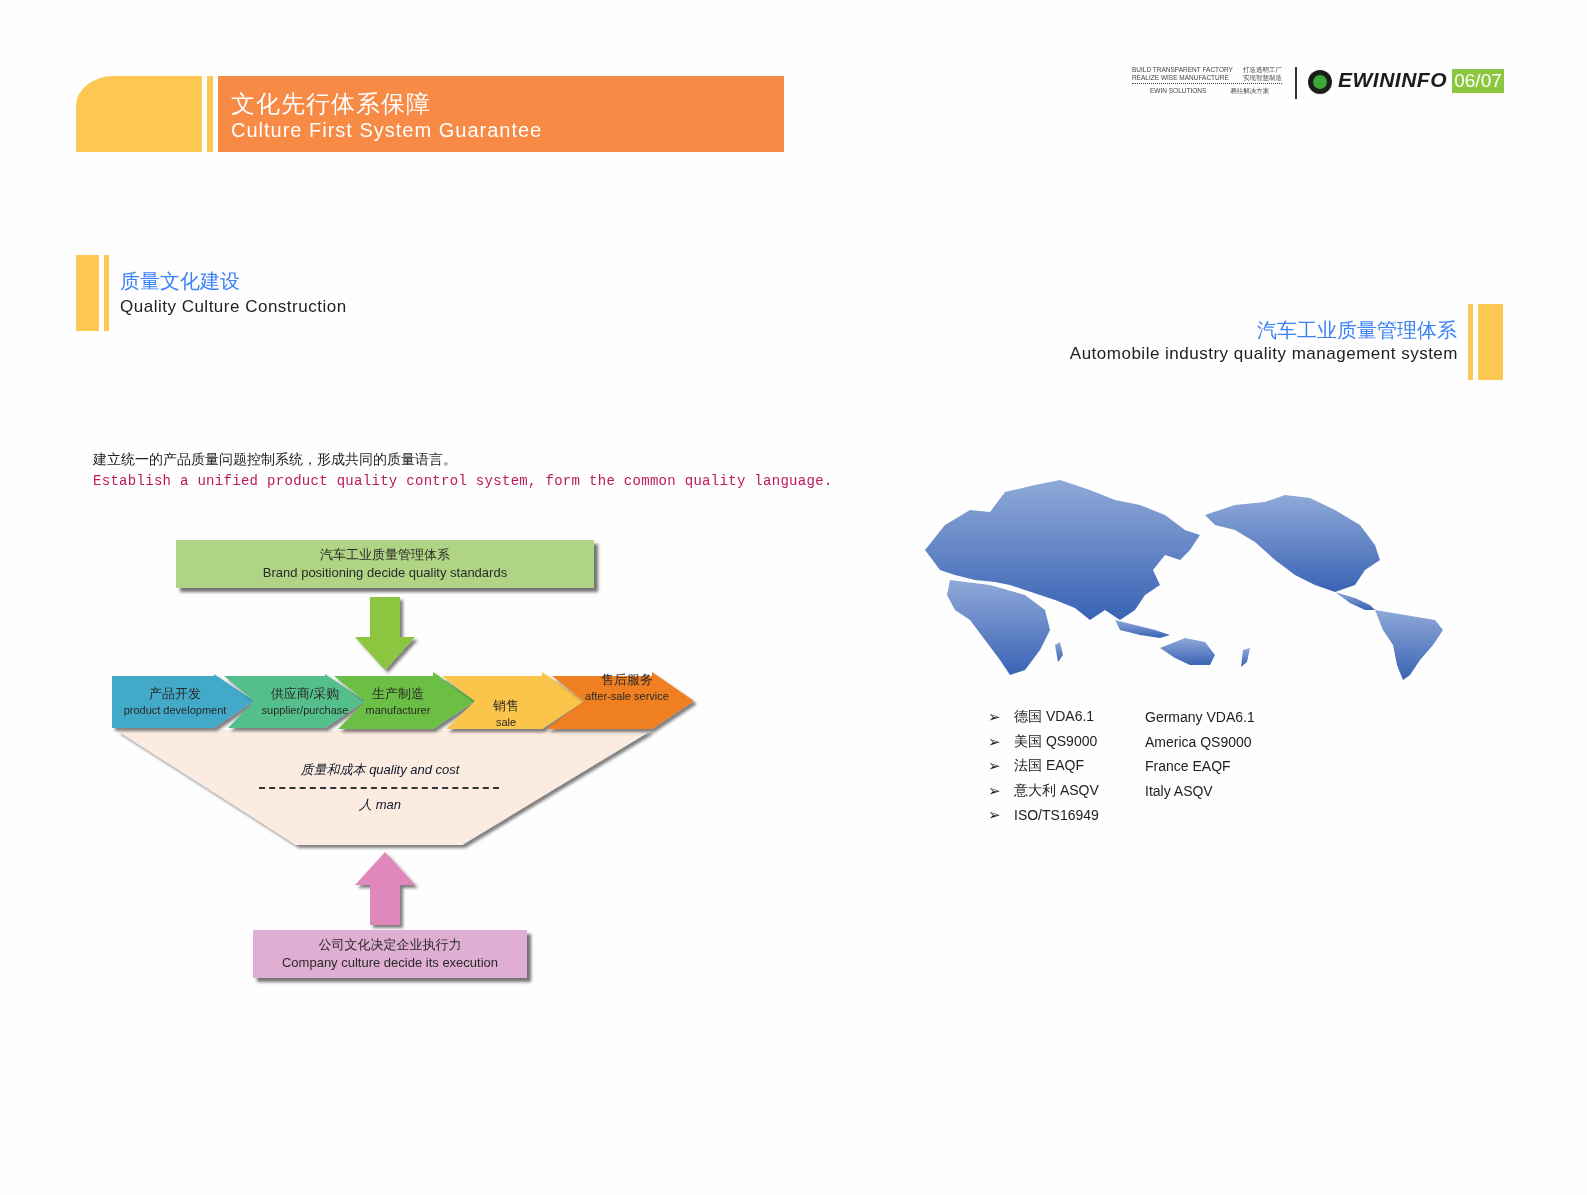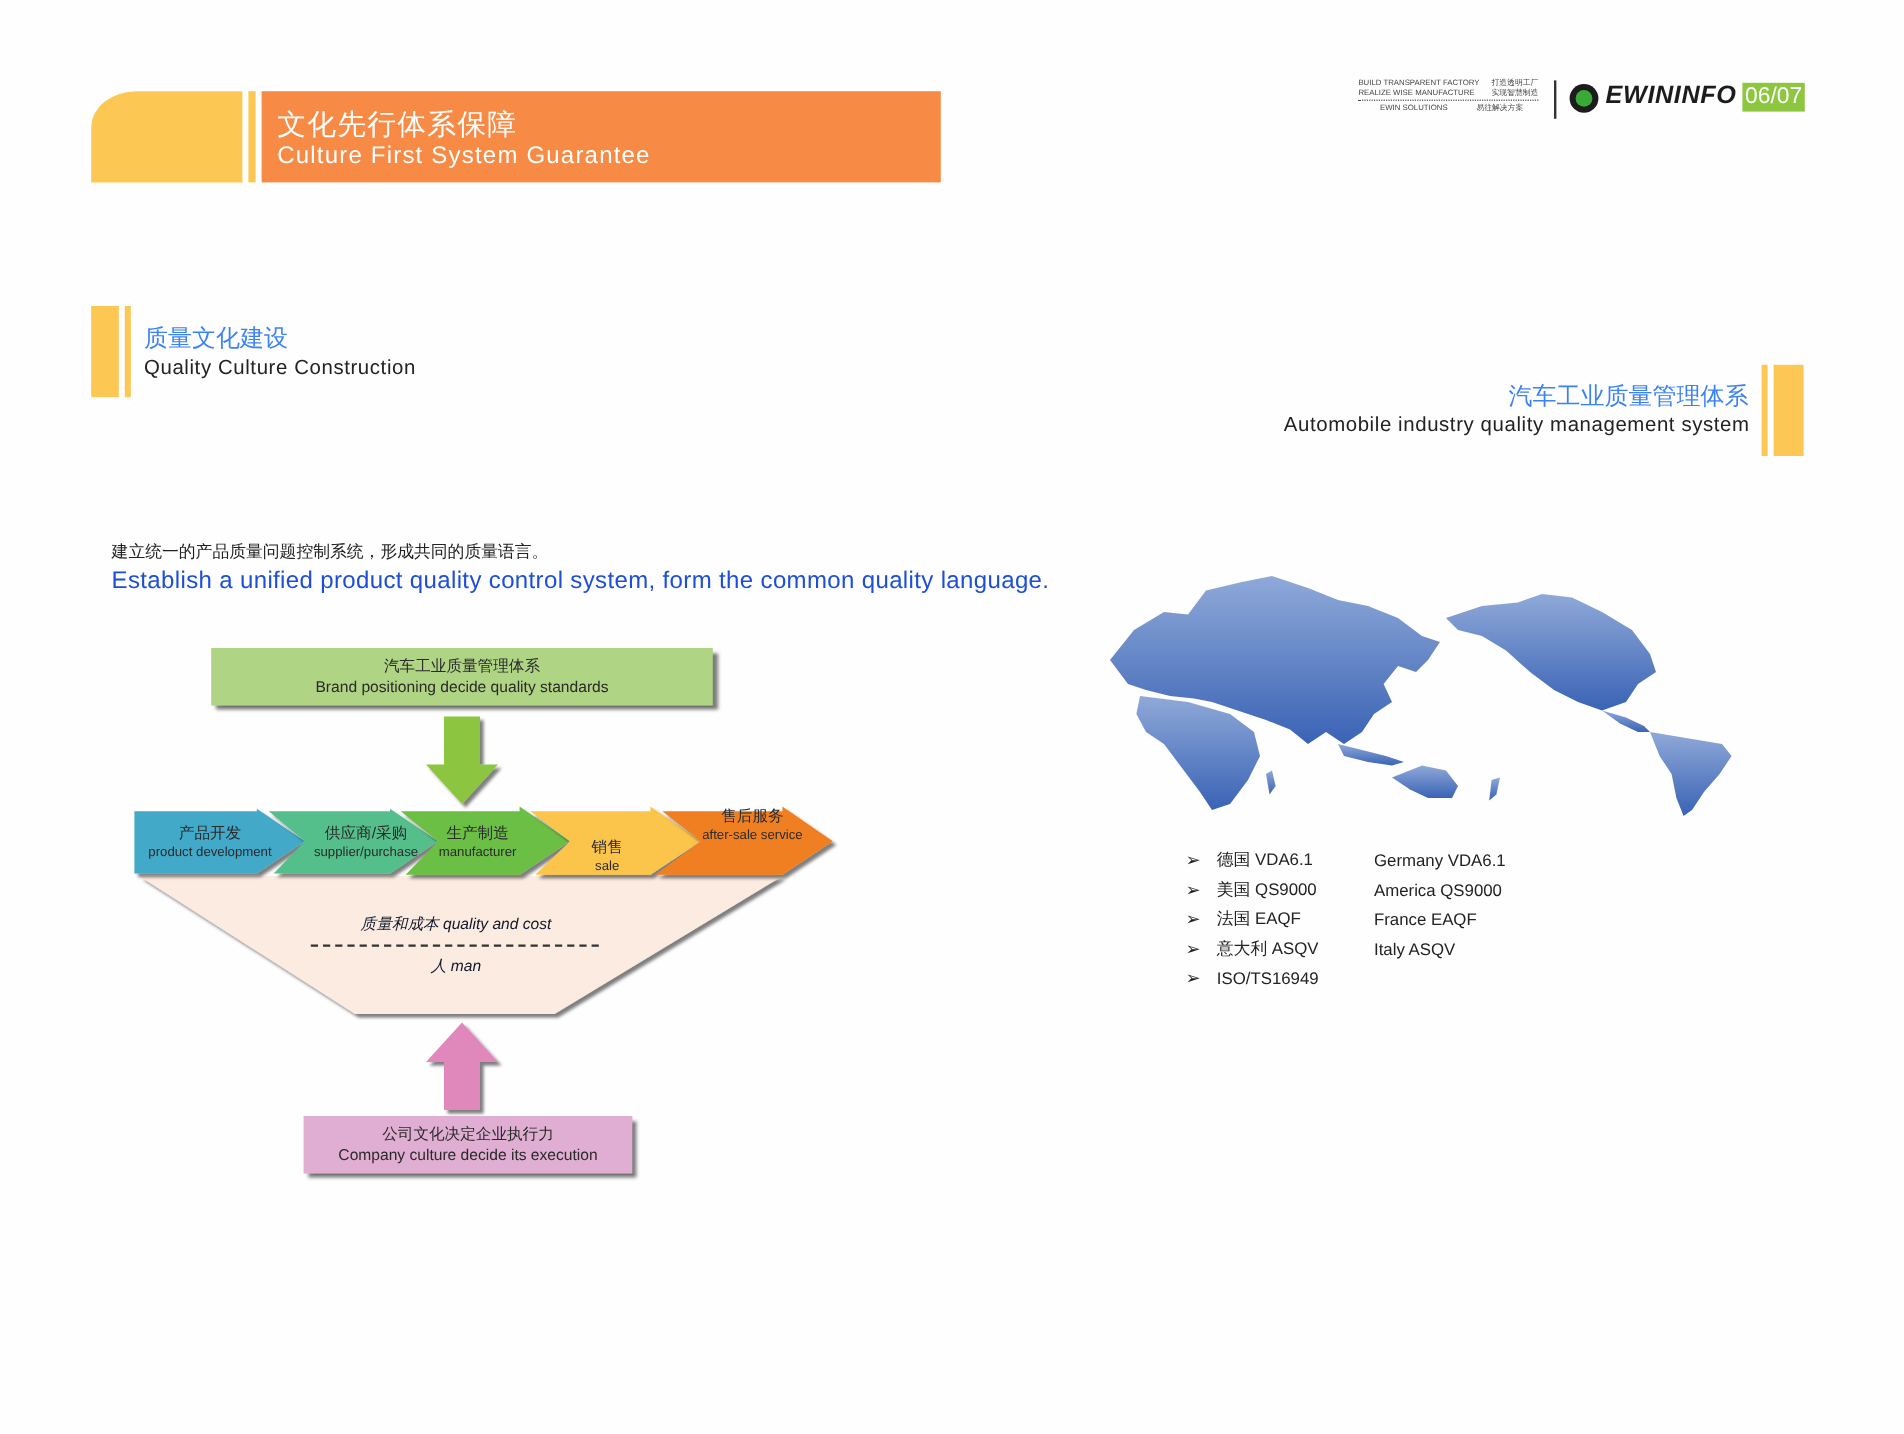--- a/index.html
+++ b/index.html
@@ -28,21 +28,21 @@
   .sec-bar2{left:104px;top:255px;width:5px;height:76px;background:#fcc853;}
   .sec-cn{left:120px;top:268px;font-size:20px;color:#3b82f6;}
   .sec-en{left:120px;top:297px;font-size:17px;color:#222;letter-spacing:0.5px;font-family:"Liberation Sans",sans-serif;}
 
   .sec2-bar2{left:1468px;top:304px;width:5px;height:76px;background:#fcc853;}
   .sec2-bar1{left:1478px;top:304px;width:25px;height:76px;background:#fcc853;}
   .sec2-cn{right:130px;top:317px;font-size:20px;color:#3b82f6;text-align:right;}
   .sec2-en{right:129px;top:344px;font-size:17px;color:#222;letter-spacing:0.5px;font-family:"Liberation Sans",sans-serif;}
 
   .intro-cn{left:93px;top:451px;font-size:14px;color:#222;}
-  .intro-en{left:93px;top:473px;font-size:20px;color:#1d4ed8;letter-spacing:0.3px;font-family:Liberation Sans, sans-serif;}
+  .intro-en{left:93px;top:473px;font-size:14px;color:#be185d;letter-spacing:0.3px;font-family:Liberation Mono, monospace;}
 
   
   .box{position:absolute;display:flex;flex-direction:column;align-items:center;justify-content:center;text-align:center;font-size:13px;color:#2a2a2a;box-shadow:4px 4px 3px rgba(0,0,0,0.55);font-family:"Liberation Sans",sans-serif;line-height:18px;}
   .box-top{left:176px;top:540px;width:418px;height:48px;background:#afd584;}
   .box-bottom{left:253px;top:930px;width:274px;height:48px;background:#dfaed2;}
 
   .chev-text{position:absolute;text-align:center;font-family:"Liberation Sans",sans-serif;line-height:16px;}
   .chev-text .cn{font-size:13px;}
   .chev-text .en{font-size:11px;}
 

